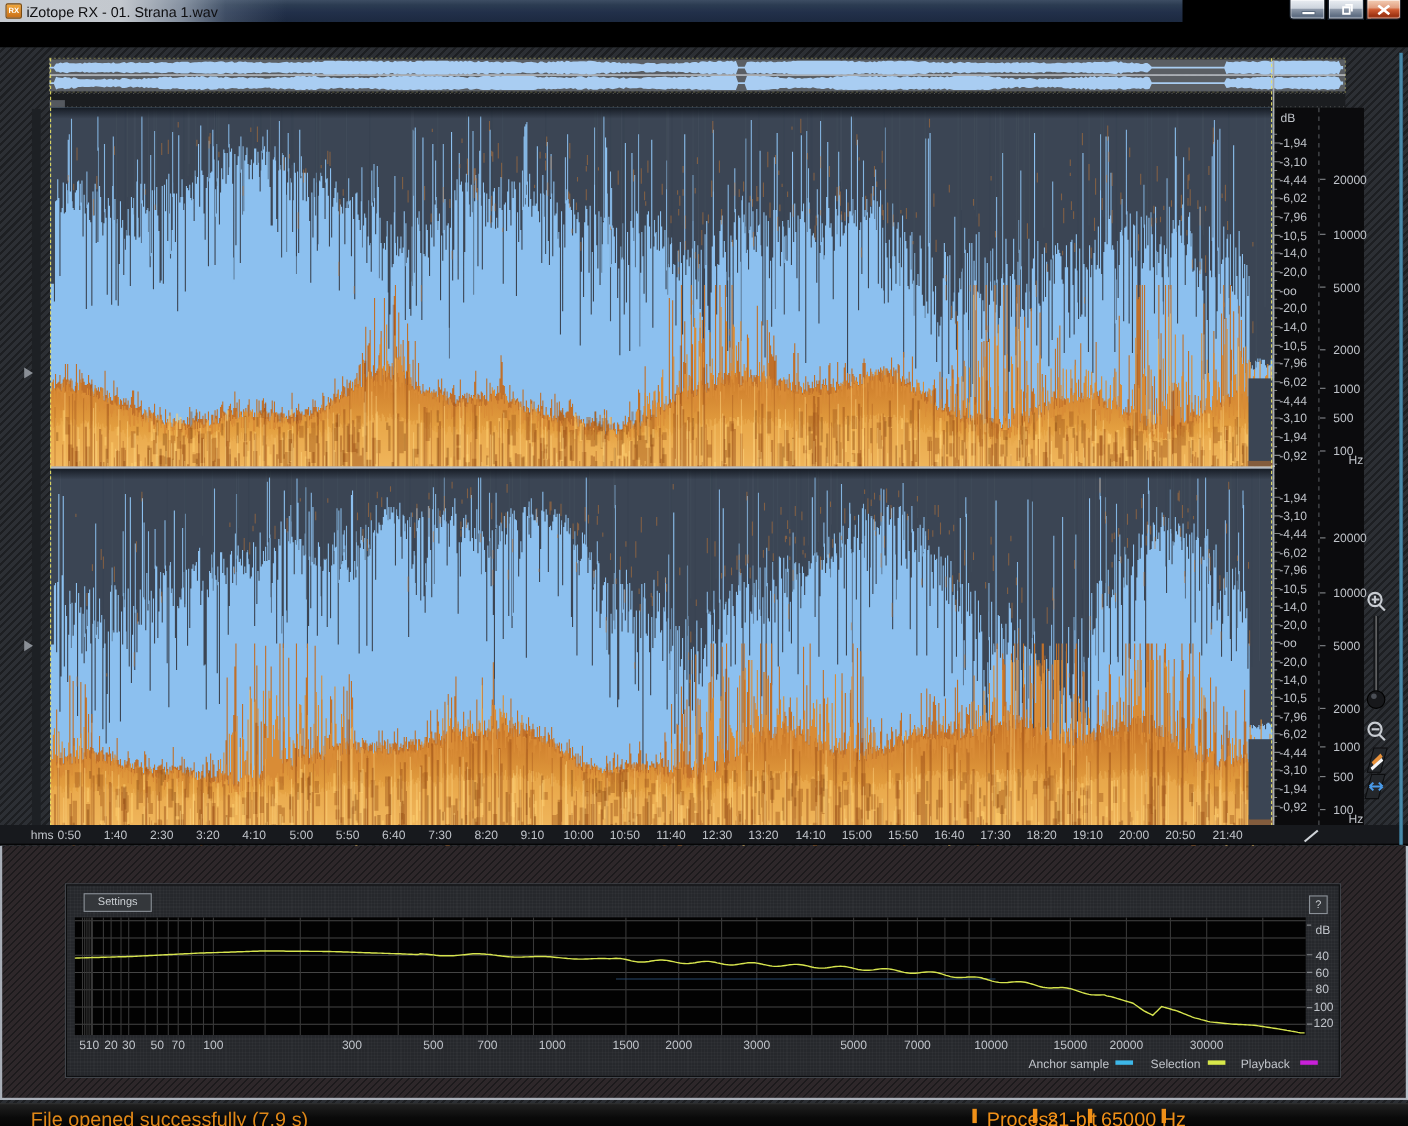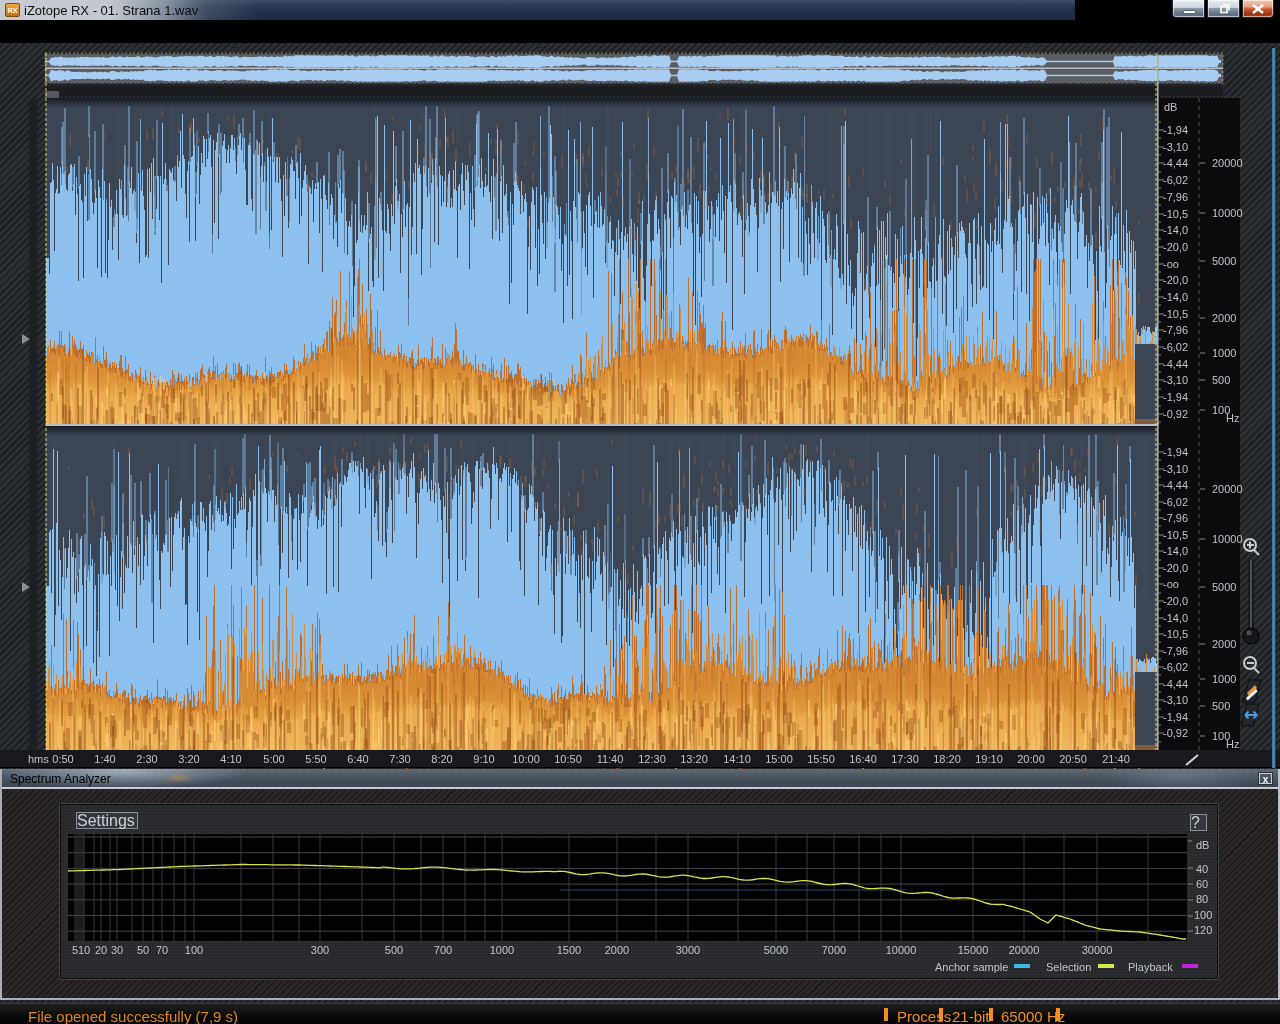--- a/index.html
+++ b/index.html
@@ -23,42 +23,42 @@
 #menubar { position:absolute; left:0; top:20px; width:1280px; height:22px;
   background:linear-gradient(180deg,#ffffff 0%,#f2f4f8 55%,#dde2ea 100%); border-bottom:1px solid #8a919c;
   color:#000; font-size:12px; }
 #menubar span { position:absolute; top:4px; }
 #app { position:absolute; left:0; top:43px; width:1280px; height:960px;
   background-color:#2c2f34;
   background-image:repeating-linear-gradient(-45deg, rgba(0,0,0,.34) 0 2px, rgba(0,0,0,0) 2px 5px);
 }
 #statusbar { position:absolute; left:0; top:1003px; width:1280px; height:21px;
   background:linear-gradient(180deg,#202020 0%,#0a0a0a 60%,#050505 100%); border-top:1px solid #3c3c3c;
-  font-size:15px; color:#e08818; }
+  font-size:18px; color:#e08818; }
 .sep { position:absolute; top:4px; width:4px; height:13px; background:#f09018; }
 #specwin { position:absolute; left:0; top:769px; width:1280px; height:231px;
   background-color:#2b272a;
   background-image:repeating-linear-gradient(-45deg, rgba(0,0,0,.34) 0 1.5px, rgba(70,40,40,.1) 1.5px 4.5px);
   border-left:2px solid #a9afb8; border-right:2px solid #b8c2cc; border-bottom:2px solid #a9afb8; }
 #spectitle { position:absolute; left:0; top:0; width:1276px; height:20px;
   background:linear-gradient(180deg,#5e6974 0%,#4c5762 40%,#414c57 70%,#3c4752 100%);
   color:#000; font-size:12px; border-bottom:2px solid #c8cdd4; }
 #spectitle .glow { position:absolute; left:0; top:0; width:420px; height:20px;
   background:radial-gradient(ellipse 180px 26px at 120px 2px, rgba(215,230,245,.55), rgba(215,230,245,0) 70%); }
 #spectitle .smudge { position:absolute; left:155px; top:3px; width:44px; height:12px;
   background:radial-gradient(ellipse 18px 6px at 22px 6px, rgba(214,150,60,.5), rgba(214,150,60,0) 75%); }
 #spectitle .cloud { position:absolute; left:1080px; top:0; width:200px; height:20px;
   background:radial-gradient(ellipse 110px 22px at 100px 8px, rgba(185,200,215,.22), rgba(185,200,215,0) 75%); }
 #specinner { position:absolute; left:58px; top:35px; width:1158px; height:175px;
   background-color:#26282c;
   background-image:repeating-linear-gradient(0deg, rgba(255,255,255,.025) 0 1px, rgba(0,0,0,0) 1px 3px),
     repeating-linear-gradient(90deg, rgba(255,255,255,.025) 0 1px, rgba(0,0,0,0) 1px 3px);
   border:1px solid #0c0d0f; box-shadow:0 0 0 1px #41454b; }
 .btn { position:absolute; background:#34373b;
-  border:1px solid #8a9097; color:#ccd0d4; font-size:16px; }
+  border:1px solid #8a9097; color:#ccd0d4; font-size:10px; text-align:center; }
 text { fill:#c0c4ca; font-family:"Liberation Sans",sans-serif; font-size:11px; }
 </style></head>
 <body>
 <div id="win">
   <div id="titlebar">
       <div class="sheen"></div>
     <div id="ticon">RX</div>
     <div id="ttext">iZotope RX - 01. Strana 1.wav</div>
     <div id="bmin" class="wbtn">
         <span></span>
@@ -285,27 +285,20 @@
     <g>
       <path d="M1243,702 l6,-22 h12 l-6,22 Z" fill="#24272b" stroke="#0c0d0f"></path>
       <path d="M1247,693 l8,-8 2,3 -8,8 Z" fill="#e8913a"></path>
       <path d="M1246,698 l10,-9 1.5,2.5 -10,9 Z" fill="#f5f6f8"></path>
       <path d="M1241,726 l6,-22 h12 l-6,22 Z" fill="#24272b" stroke="#0c0d0f"></path>
       <path d="M1245,715 h12 M1245,715 l3.5,-3.5 M1245,715 l3.5,3.5 M1257,715 l-3.5,-3.5 M1257,715 l-3.5,3.5" stroke="#4a9ae8" stroke-width="1.8" fill="none"></path>
     </g>
   </svg>
 
   <div id="specwin">
-    <div id="spectitle">
-        <div class="glow"></div>
-        <div class="smudge"></div>
-        <div class="cloud"></div>
-      <span style="position:absolute;left:8px;top:3px">Spectrum Analyzer</span>
-      <span style="position:absolute;right:5px;top:3px;width:15px;height:13px;border:1px solid #2a2e33;box-shadow:inset 0 0 0 1px #c8cdd4;font-size:10px;font-weight:bold;line-height:13px;text-align:center;color:#fff">x</span>
-    </div>
     <div id="specinner"></div>
     <div class="btn" style="left:74px;top:43px;width:62px;height:17px;line-height:16px">Settings</div>
     <div class="btn" style="left:1188px;top:45px;width:17px;height:17px;line-height:16px">?</div>
     <svg width="1280" height="231" style="position:absolute;left:-2px;top:-1px" xmlns="http://www.w3.org/2000/svg">
       <g transform="translate(0,-770)">
         <rect x="68" y="836" width="1119" height="107" fill="#020202"></rect>
         <path d="M68,839.0H1187M68,854.7H1187M68,870.4H1187M68,886.1H1187M68,901.8H1187M68,917.5H1187M68,933.2H1187" stroke="#454545" stroke-width="1"></path>
         <path d="M75,836V943M77,836V943M79,836V943M81,836V943M83,836V943M84,836V943M94,836V943M101,836V943M110,836V943M117,836V943M132,836V943M143,836V943M153,836V943M162,836V943M174,836V943M185,836V943M194,836V943M241,836V943M273,836V943M299,836V943M320,836V943M362,836V943M394,836V943M421,836V943M443,836V943M465,836V943M485,836V943M502,836V943M569,836V943M617,836V943M656,836V943M688,836V943M738,836V943M776,836V943M807,836V943M834,836V943M859,836V943M881,836V943M901,836V943M973,836V943M1024,836V943M1064,836V943M1097,836V943M1148,836V943" stroke="#383838" stroke-width="1"></path>
         <path d="M560,892 H905" stroke="#27476b" stroke-width="1"></path>
         <path d="M68,873.0 L70,872.9 L72,872.9 L74,872.8 L76,872.8 L78,872.7 L80,872.7 L82,872.6 L84,872.5 L86,872.5 L88,872.4 L90,872.4 L92,872.3 L94,872.2 L96,872.2 L98,872.1 L100,872.1 L102,872.0 L104,872.0 L106,871.9 L108,871.8 L110,871.8 L112,871.7 L114,871.7 L116,871.6 L118,871.6 L120,871.5 L122,871.4 L124,871.3 L126,871.2 L128,871.1 L130,871.0 L132,870.9 L134,870.8 L136,870.7 L138,870.6 L140,870.5 L142,870.4 L144,870.3 L146,870.2 L148,870.1 L150,870.0 L152,869.9 L154,869.8 L156,869.7 L158,869.6 L160,869.5 L162,869.4 L164,869.3 L166,869.2 L168,869.1 L170,869.0 L172,868.9 L174,868.8 L176,868.7 L178,868.6 L180,868.5 L182,868.4 L184,868.4 L186,868.3 L188,868.2 L190,868.2 L192,868.1 L194,868.0 L196,868.0 L198,867.9 L200,867.8 L202,867.8 L204,867.7 L206,867.6 L208,867.6 L210,867.5 L212,867.4 L214,867.4 L216,867.3 L218,867.2 L220,867.2 L222,867.1 L224,867.0 L226,867.0 L228,866.9 L230,866.8 L232,866.8 L234,866.7 L236,866.6 L238,866.6 L240,866.5 L242,866.5 L244,866.5 L246,866.5 L248,866.6 L250,866.6 L252,866.6 L254,866.6 L256,866.6 L258,866.6 L260,866.7 L262,866.7 L264,866.7 L266,866.7 L268,866.7 L270,866.8 L272,866.8 L274,866.8 L276,866.8 L278,866.8 L280,866.8 L282,866.9 L284,866.9 L286,866.9 L288,866.9 L290,866.9 L292,866.9 L294,867.0 L296,867.0 L298,867.0 L300,867.0 L302,867.1 L304,867.1 L306,867.2 L308,867.3 L310,867.3 L312,867.4 L314,867.5 L316,867.5 L318,867.6 L320,867.7 L322,867.7 L324,867.8 L326,867.9 L328,867.9 L330,868.0 L332,868.1 L334,868.1 L336,868.2 L338,868.3 L340,868.3 L342,868.4 L344,868.5 L346,868.5 L348,868.6 L350,868.7 L352,868.7 L354,868.8 L356,868.9 L358,868.9 L360,869.0 L362,869.1 L364,869.1 L366,869.2 L368,869.3 L370,869.4 L372,869.5 L374,869.5 L376,869.6 L378,869.7 L380,869.8 L382,869.1 L384,869.2 L386,869.4 L388,869.5 L390,869.7 L392,869.9 L394,870.1 L396,870.4 L398,870.6 L400,870.8 L402,870.9 L404,870.9 L406,870.9 L408,870.9 L410,870.9 L412,870.8 L414,870.7 L416,870.5 L418,870.3 L420,870.1 L422,869.9 L424,869.7 L426,869.5 L428,869.3 L430,869.1 L432,869.1 L434,869.1 L436,869.1 L438,869.2 L440,869.3 L442,869.5 L444,869.6 L446,869.8 L448,870.1 L450,870.3 L452,870.6 L454,870.8 L456,871.1 L458,871.3 L460,871.5 L462,871.7 L464,871.9 L466,872.0 L468,872.1 L470,872.1 L472,872.1 L474,872.1 L476,872.0 L478,871.9 L480,871.9 L482,871.8 L484,871.7 L486,871.6 L488,871.5 L490,871.5 L492,871.5 L494,871.5 L496,871.6 L498,871.7 L500,871.8 L502,872.0 L504,872.2 L506,872.4 L508,872.6 L510,872.8 L512,873.0 L514,873.2 L516,873.4 L518,873.5 L520,873.7 L522,873.8 L524,873.8 L526,873.9 L528,873.9 L530,873.9 L532,873.8 L534,873.8 L536,873.7 L538,873.6 L540,873.5 L542,873.5 L544,873.4 L546,873.4 L548,873.4 L550,873.4 L552,873.5 L554,873.6 L556,873.5 L558,873.3 L560,873.2 L562,873.3 L564,873.4 L566,873.7 L568,874.1 L570,874.5 L572,875.0 L574,875.5 L576,875.9 L578,876.2 L580,876.5 L582,876.6 L584,876.6 L586,876.5 L588,876.3 L590,876.1 L592,875.7 L594,875.4 L596,875.1 L598,874.9 L600,874.8 L602,874.8 L604,874.9 L606,875.1 L608,875.4 L610,875.8 L612,876.2 L614,876.7 L616,877.1 L618,877.5 L620,877.8 L622,877.9 L624,878.0 L626,877.9 L628,877.7 L630,877.5 L632,877.2 L634,876.8 L636,876.5 L638,876.2 L640,876.1 L642,876.0 L644,876.0 L646,876.2 L648,876.5 L650,876.8 L652,877.3 L654,877.7 L656,878.2 L658,878.6 L660,878.9 L662,879.1 L664,879.2 L666,879.2 L668,879.1 L670,878.8 L672,878.5 L674,878.2 L676,877.9 L678,877.6 L680,877.3 L682,877.2 L684,877.2 L686,877.3 L688,877.6 L690,877.9 L692,878.3 L694,878.8 L696,879.2 L698,879.6 L700,880.0 L702,880.3 L704,880.5 L706,880.5 L708,880.4 L710,880.3 L712,880.0 L714,879.7 L716,879.4 L718,879.1 L720,878.9 L722,878.7 L724,878.7 L726,878.8 L728,879.0 L730,879.3 L732,879.7 L734,880.1 L736,880.6 L738,881.1 L740,881.5 L742,881.8 L744,882.0 L746,882.1 L748,882.1 L750,882.0 L752,881.8 L754,881.5 L756,881.2 L758,880.9 L760,880.7 L762,880.5 L764,880.4 L766,880.5 L768,880.7 L770,881.0 L772,881.4 L774,881.8 L776,882.3 L778,882.8 L780,883.3 L782,883.6 L784,883.9 L786,884.1 L788,884.1 L790,884.1 L792,883.9 L794,883.7 L796,883.4 L798,883.1 L800,882.8 L802,882.7 L804,882.6 L806,882.6 L808,882.8 L810,883.1 L812,883.5 L814,883.9 L816,884.5 L818,885.0 L820,885.5 L822,886.0 L824,886.3 L826,886.6 L828,886.7 L830,886.8 L832,886.7 L834,886.5 L836,886.3 L838,886.0 L840,885.8 L842,885.6 L844,885.5 L846,885.5 L848,885.6 L850,885.8 L852,886.2 L854,886.8 L856,887.4 L858,888.0 L860,888.7 L862,889.2 L864,889.8 L866,890.2 L868,890.5 L870,890.6 L872,890.7 L874,890.6 L876,890.5 L878,890.4 L880,890.2 L882,890.1 L884,890.1 L886,890.1 L888,890.3 L890,890.5 L892,890.9 L894,891.5 L896,892.0 L898,892.7 L900,893.3 L902,893.9 L904,894.4 L906,894.8 L908,895.1 L910,895.3 L912,895.3 L914,895.3 L916,895.2 L918,895.0 L920,894.8 L922,894.6 L924,894.5 L926,894.4 L928,894.5 L930,894.7 L932,895.0 L934,895.4 L936,896.0 L938,896.5 L940,897.1 L942,897.8 L944,898.5 L946,899.0 L948,899.5 L950,899.8 L952,900.0 L954,900.1 L956,900.1 L958,900.0 L960,900.0 L962,899.9 L964,899.8 L966,899.8 L968,900.0 L970,900.2 L972,900.6 L974,901.0 L976,901.6 L978,902.3 L980,903.0 L982,903.7 L984,904.4 L986,905.0 L988,905.5 L990,906.0 L992,906.3 L994,906.4 L996,906.5 L998,906.5 L1000,906.5 L1002,906.4 L1004,906.4 L1006,907.3 L1008,907.7 L1010,908.0 L1012,908.6 L1014,909.2 L1016,909.8 L1018,910.4 L1020,911.0 L1022,911.6 L1024,912.2 L1026,912.8 L1028,913.4 L1030,914.0 L1032,915.4 L1034,916.8 L1036,918.2 L1038,919.6 L1040,921.0 L1042,922.0 L1044,923.0 L1046,924.0 L1048,925.0 L1050,923.0 L1052,921.0 L1054,919.0 L1056,917.0 L1058,917.6 L1060,918.1 L1062,918.7 L1064,919.3 L1066,919.9 L1068,920.4 L1070,921.0 L1072,921.8 L1074,922.6 L1076,923.4 L1078,924.2 L1080,925.0 L1082,925.8 L1084,926.6 L1086,927.3 L1088,927.8 L1090,928.3 L1092,928.9 L1094,929.4 L1096,929.9 L1098,930.5 L1100,931.0 L1102,931.2 L1104,931.4 L1106,931.6 L1108,931.8 L1110,932.0 L1112,932.2 L1114,932.4 L1116,932.6 L1118,932.8 L1120,933.0 L1122,933.1 L1124,933.2 L1126,933.3 L1128,933.4 L1130,933.5 L1132,933.6 L1134,933.7 L1136,933.8 L1138,933.9 L1140,934.0 L1142,934.3 L1144,934.6 L1146,934.9 L1148,935.2 L1150,935.5 L1152,935.8 L1154,936.1 L1156,936.4 L1158,936.7 L1160,937.0 L1162,937.3 L1164,937.7 L1166,938.0 L1168,938.3 L1170,938.7 L1172,939.0 L1174,939.4 L1176,939.7 L1178,940.1 L1180,940.5 L1182,940.8 L1184,941.0 L1186,941.0" stroke="#d6e44e" stroke-width="1.3" fill="none"></path>

